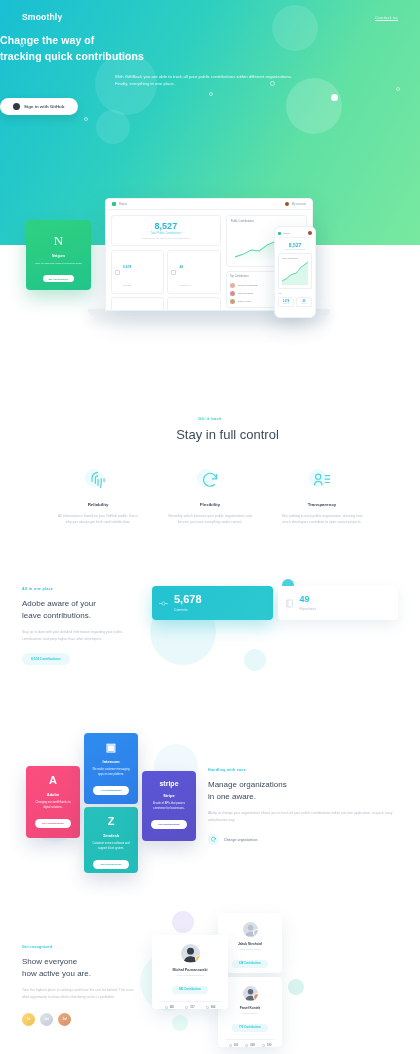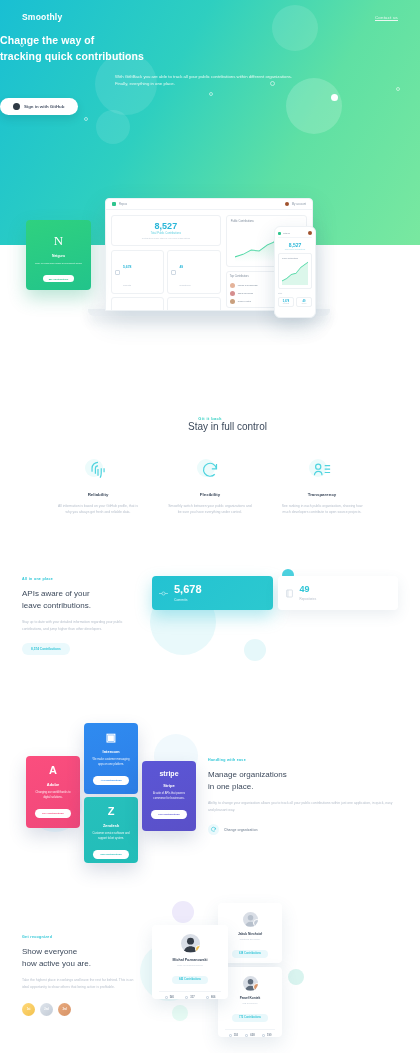--- a/index.html
+++ b/index.html
@@ -124,21 +124,21 @@
   .ph-card{border:1px solid #eef1f4;border-radius:2px;margin-top:3px;padding:3px;}
   .ph-chart{height:26px;position:relative;}
   .ph-cells{display:flex;gap:2px;margin-top:3px;}
   .ph-cell{flex:1;border:1px solid #eef1f4;border-radius:2px;padding:2px;text-align:center;}
   .ph-cell .v{font-size:2.6px;color:#29b6d8;font-weight:bold;}
   .ph-cell .l{font-size:1.6px;color:#c3ccd6;}
 
   
   .sec { position:relative; }
   .eyebrow{ font-size:4px; font-weight:bold; letter-spacing:.4px; color:#35d0c3; text-align:center;}
-  .sec-title{ font-size:10px; color:#3d4a5c; text-align:center; font-weight:normal;padding-left:35px;}
+  .sec-title{ font-size:13px; color:#3d4a5c; text-align:center; margin-top:6px; font-weight:normal;padding-left:35px;}
 
   .features{ display:flex; justify-content:center; gap:26px; margin-top:26px; padding:0 46px;}
   .feat{ width:86px; text-align:center;}
   .feat-ico{ width:26px;height:26px;margin:0 auto 8px auto; position:relative;}
   .feat-ico .halo{position:absolute;width:18px;height:18px;border-radius:50%;background:#ecfbfb;left:0;top:1px;}
   .feat-name{ font-size:4.4px; font-weight:bold; color:#3d4a5c;}
   .feat-desc{ font-size:3.4px; color:#b6bfcb; line-height:1.8; margin-top:6px;}
 
   
   .aware{ position:relative; margin-top:52px; padding:0 22px; display:flex; gap:10px; align-items:flex-start; }
@@ -407,21 +407,21 @@
         <div class="feat-name">Transparency</div>
         <div class="feat-desc">See ranking in each public organization, showing how much developers contribute to open source projects.</div>
       </div>
     </div>
   </section>
 
   <section class="aware">
     <div class="aware-left">
       <div class="lbl-cyan">All in one place</div>
       <h2 class="h2">
-        <span>APIs aware of your</span><br>
+        <span>Adobe aware of your</span><br>
         <span>leave contributions.</span>
       </h2>
       <p class="p">Stay up to date with your detailed information regarding your public contributions, and jump higher than other developers.</p>
       <span class="chip">8,574 Contributions</span>
     </div>
     <div class="aware-right">
       <div class="aw-blob awb1"></div>
       <div class="aw-blob awb2"></div>
       <div class="aw-blob awb3"></div>
       <div class="stat-grid">
@@ -476,21 +476,21 @@
         <div class="oi" style="font-size:7px;">stripe</div>
         <div class="on">Stripe</div>
         <div class="od">A suite of APIs that powers commerce for businesses.</div>
         <div class="ob">672 Contributions</div>
       </div>
     </div>
     <div class="org-right">
       <div class="lbl-cyan">Handling with ease</div>
       <h2 class="h2">
         <span>Manage organizations</span><br>
-        <span>in one place.</span>
+        <span>in one aware.</span>
       </h2>
       <p class="p">Ability to change your organization allows you to track all your public contributions within just one application, in quick, easy and pleasant way.</p>
       <div style="display:flex;align-items:center;gap:5px;margin-top:11px;">
         <span style="width:11px;height:11px;border-radius:50%;background:#eaf9fc;display:inline-flex;align-items:center;justify-content:center;">
           <svg width="7" height="7" viewBox="0 0 24 24" fill="none" stroke="#35c6d8" stroke-width="2.2">
               <path d="M19 11a7 7 0 1 0-2 5"></path>
               <path d="M19 6v5h-5"></path>
             </svg>
         </span>
         <span style="font-size:3.4px;color:#8e9aa8;font-weight:bold;">Change organization</span>

